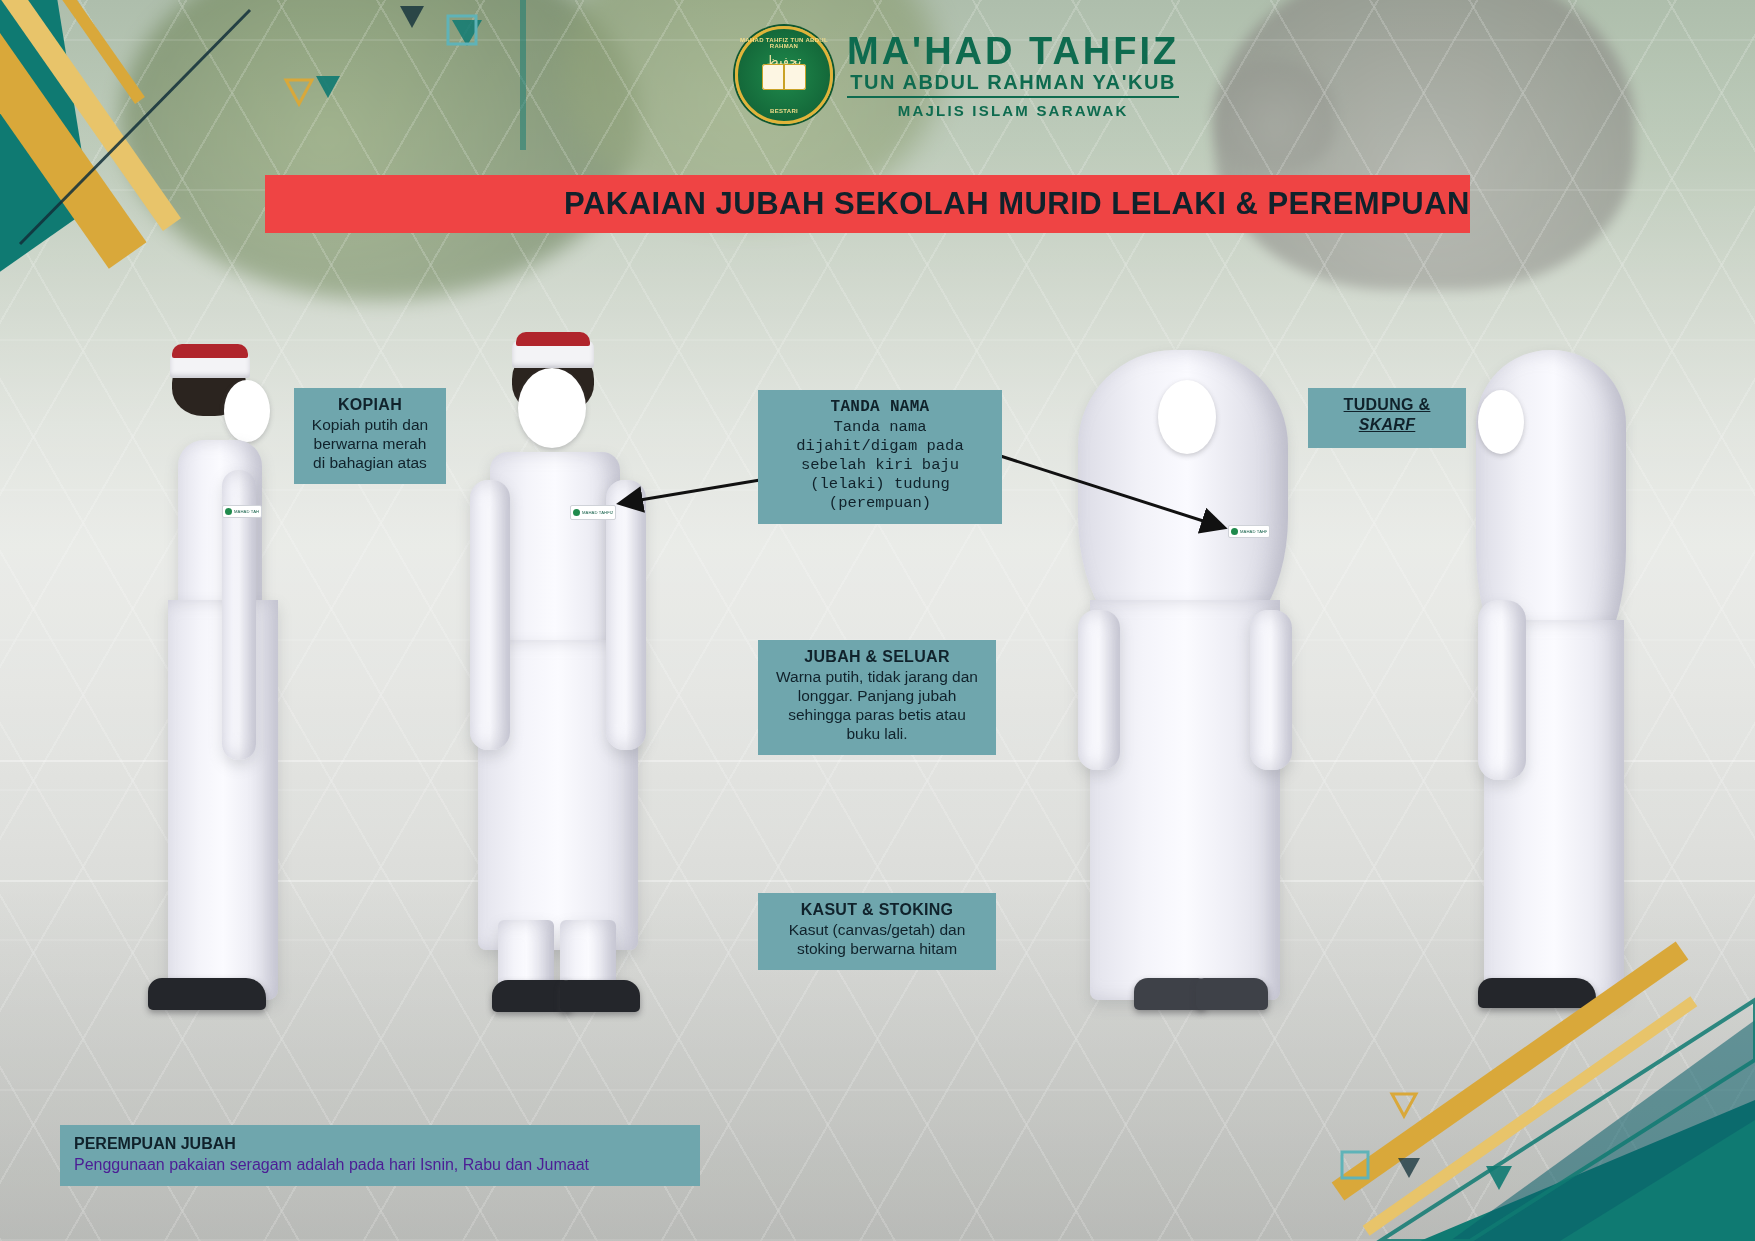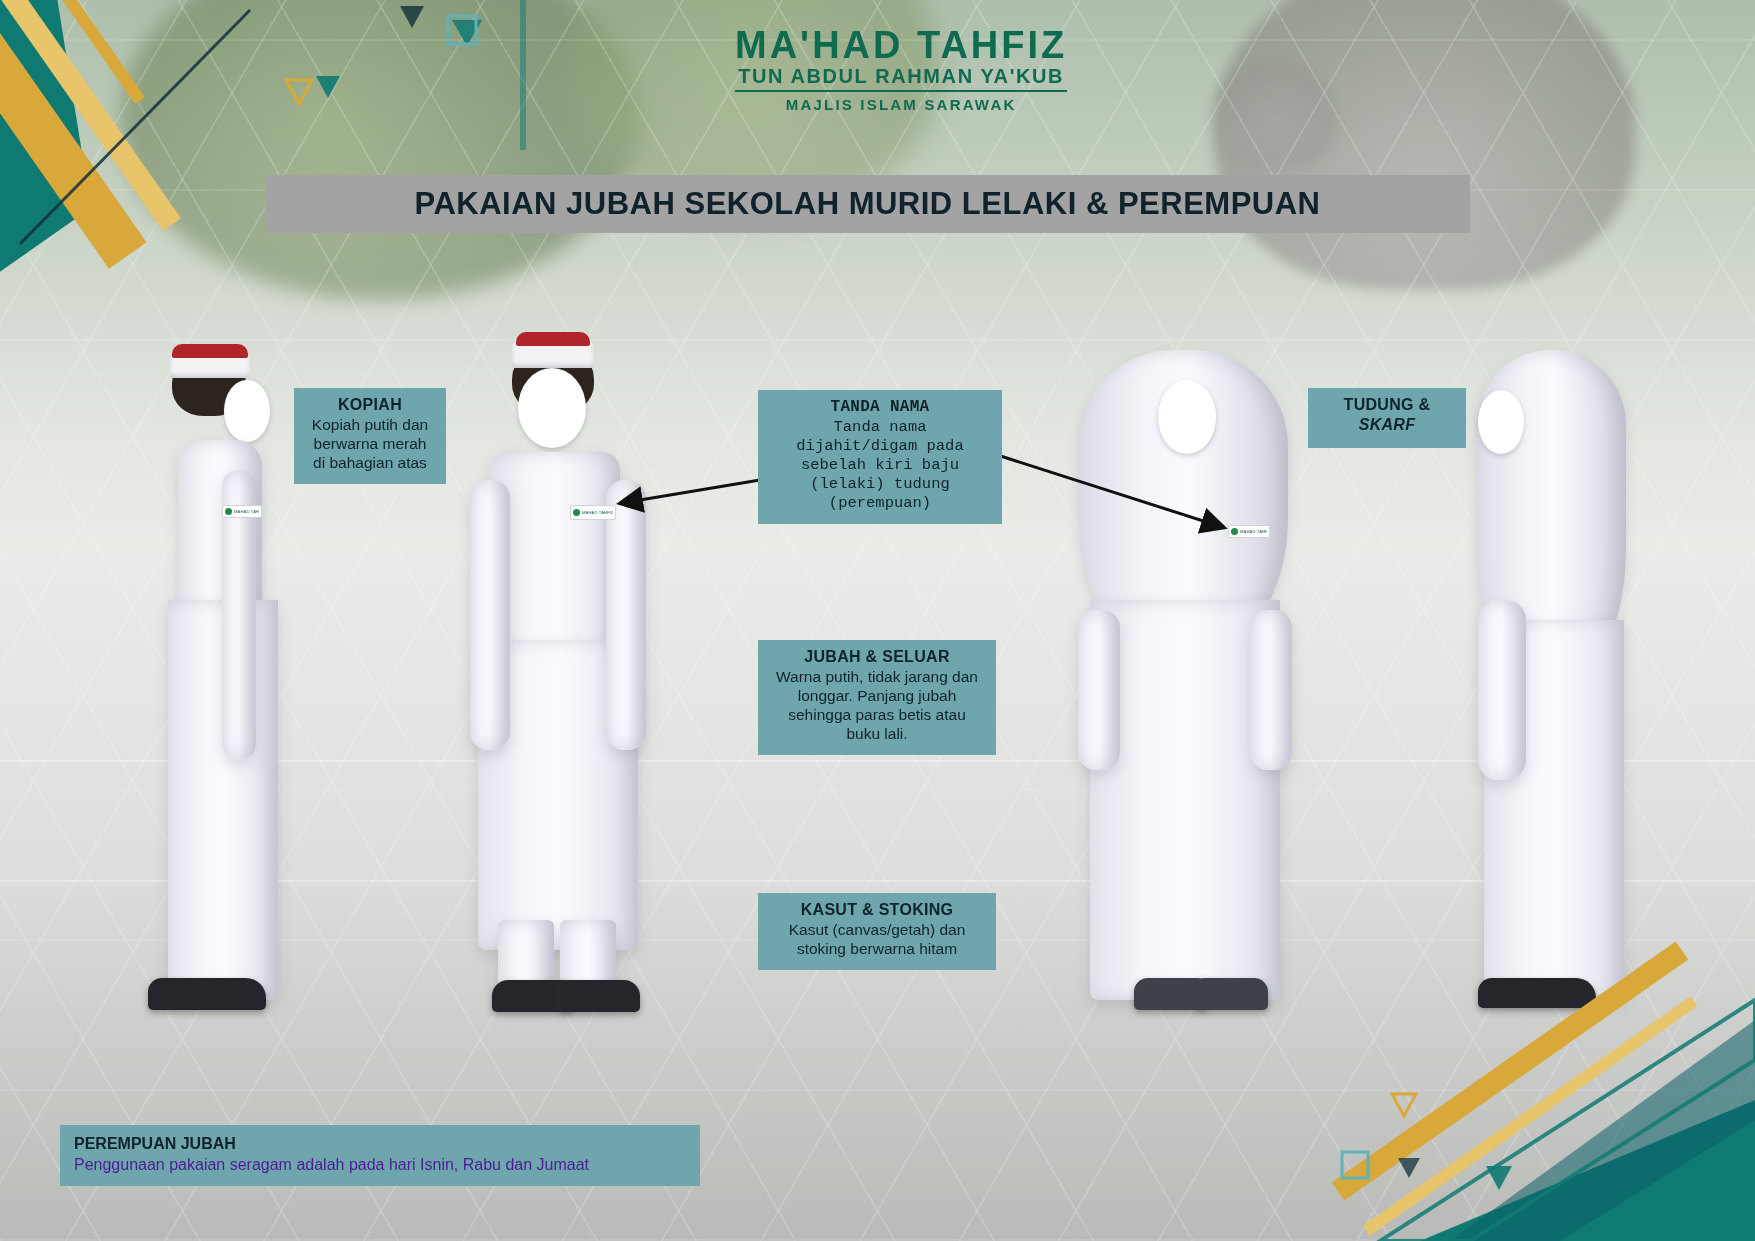--- a/index.html
+++ b/index.html
@@ -203,24 +203,24 @@
     margin: 4px 0 3px;
   }
 
   
   .title-banner {
     position: absolute;
     left: 265px;
     top: 175px;
     width: 1205px;
     height: 58px;
-    background: #a3a3a3;
+    background: #ef4444;
     display: flex;
     align-items: center;
-    justify-content: center;
+    justify-content: flex-end;
   }
   .title-banner span {
     font-size: 31px;
     font-weight: bold;
     letter-spacing: .5px;
     color: #10222b;
   }
 
   
   .callout {
@@ -242,21 +242,21 @@
   .callout .c-body {
     font-size: 15.5px;
     line-height: 1.22;
   }
   .callout .c-body em { font-style: italic; }
 
   #callout-kopiah { left: 294px; top: 388px; width: 152px; }
   #callout-tanda  { left: 758px; top: 390px; width: 244px; font-family: Liberation Mono, monospace; }
   #callout-jubah  { left: 758px; top: 640px; width: 238px; }
   #callout-kasut  { left: 758px; top: 893px; width: 238px; }
-  #callout-tudung { left: 1308px; top: 388px; width: 158px; }
+  #callout-tudung { left: 1308px; top: 388px; width: 158px; text-decoration: underline; }
 
   .footer-box {
     position: absolute;
     left: 60px;
     top: 1125px;
     width: 640px;
     background: #6fa6ad;
     padding: 10px 14px 12px;
     box-sizing: border-box;
   }
@@ -381,20 +381,26 @@
     <polygon points="1755,1000 1755,1060 1470,1241 1380,1241" fill="none" stroke="#0f7a72" stroke-width="4" opacity=".85"></polygon>
     <rect x="1300" y="1060" width="420" height="22" fill="#d9a83a" transform="rotate(-35 1510 1071)"></rect>
     <rect x="1330" y="1110" width="400" height="12" fill="#e8c46a" transform="rotate(-35 1530 1116)"></rect>
     <polygon points="1486,1166 1512,1166 1499,1190" fill="#0f7a72" opacity=".9"></polygon>
     <polygon points="1392,1094 1416,1094 1404,1116" fill="none" stroke="#d9a83a" stroke-width="3"></polygon>
     <polygon points="1398,1158 1420,1158 1409,1178" fill="#12303a" opacity=".75"></polygon>
     <rect x="1342" y="1152" width="26" height="26" fill="none" stroke="#5fb3b8" stroke-width="3"></rect>
   </svg>
 
   <div class="logo-wrap">
+    <div class="logo-mark">
+      <div class="arc-top">MAHAD TAHFIZ TUN ABDUL RAHMAN</div>
+      <div class="arabic-mid">تحفيظ</div>
+      <div class="book"></div>
+      <div class="arc-bot">BESTARI</div>
+    </div>
     <div class="logo-text">
       <div class="logo-main">MA'HAD TAHFIZ</div>
       <div class="logo-sub">TUN ABDUL RAHMAN YA'KUB</div>
       <div class="logo-rule"></div>
       <div class="logo-sub2">MAJLIS  ISLAM  SARAWAK</div>
     </div>
   </div>
 
   <div class="title-banner">
     <span>PAKAIAN JUBAH SEKOLAH MURID LELAKI &amp; PEREMPUAN</span>

